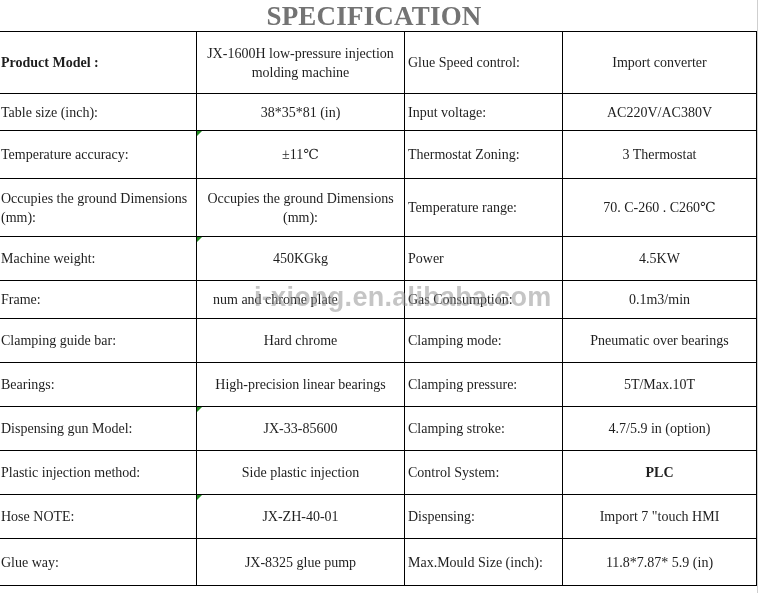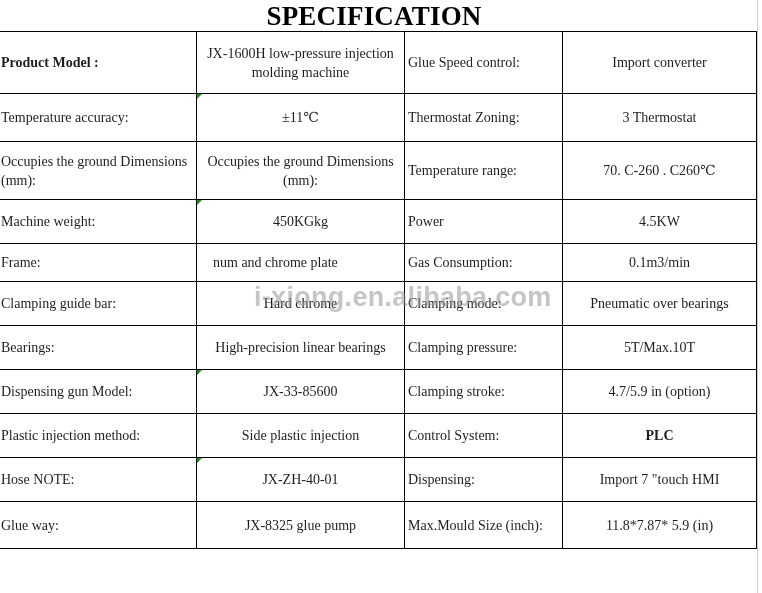--- a/index.html
+++ b/index.html
@@ -18,21 +18,21 @@
     .title {
       position: absolute;
       left: 0;
       top: 2px;
       width: 748px;
       text-align: center;
       font-family: "Liberation Serif", "DejaVu Serif", serif;
       font-weight: bold;
       font-size: 27px;
       line-height: 28px;
-      color: #000000;
+      color: #737373;
       letter-spacing: 0.2px;
     }
     .gray-vline {
       position: absolute;
       left: 757px;
       top: 0;
       width: 1px;
       height: 593px;
       background: #cfcfcf;
     }
@@ -98,20 +98,26 @@
       <col class="c3">
       <col class="c4">
   </colgroup>
   <tbody>
     <tr style="height:62px">
       <td class="label bold">Product Model :</td>
       <td class="value">JX-1600H low-pressure injection molding machine</td>
       <td class="label2">Glue Speed control:</td>
       <td class="value">Import converter</td>
     </tr>
+    <tr style="height:37px">
+      <td class="label">Table size (inch):</td>
+      <td class="value">38*35*81 (in)</td>
+      <td class="label2">Input voltage:</td>
+      <td class="value">AC220V/AC380V</td>
+    </tr>
     <tr style="height:48px">
       <td class="label">Temperature accuracy:</td>
       <td class="value">
         <span class="green-tri"></span>
         <span>±11℃</span>
       </td>
       <td class="label2">Thermostat Zoning:</td>
       <td class="value">3 Thermostat</td>
     </tr>
     <tr style="height:58px">

